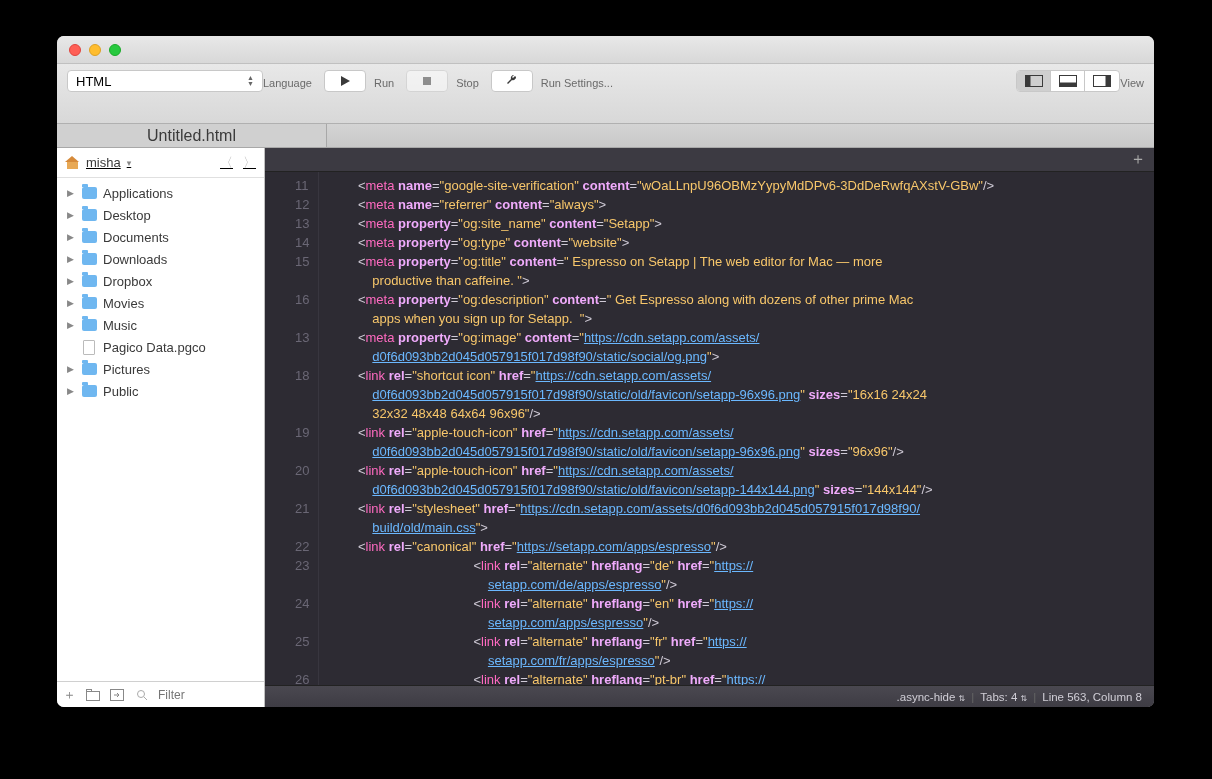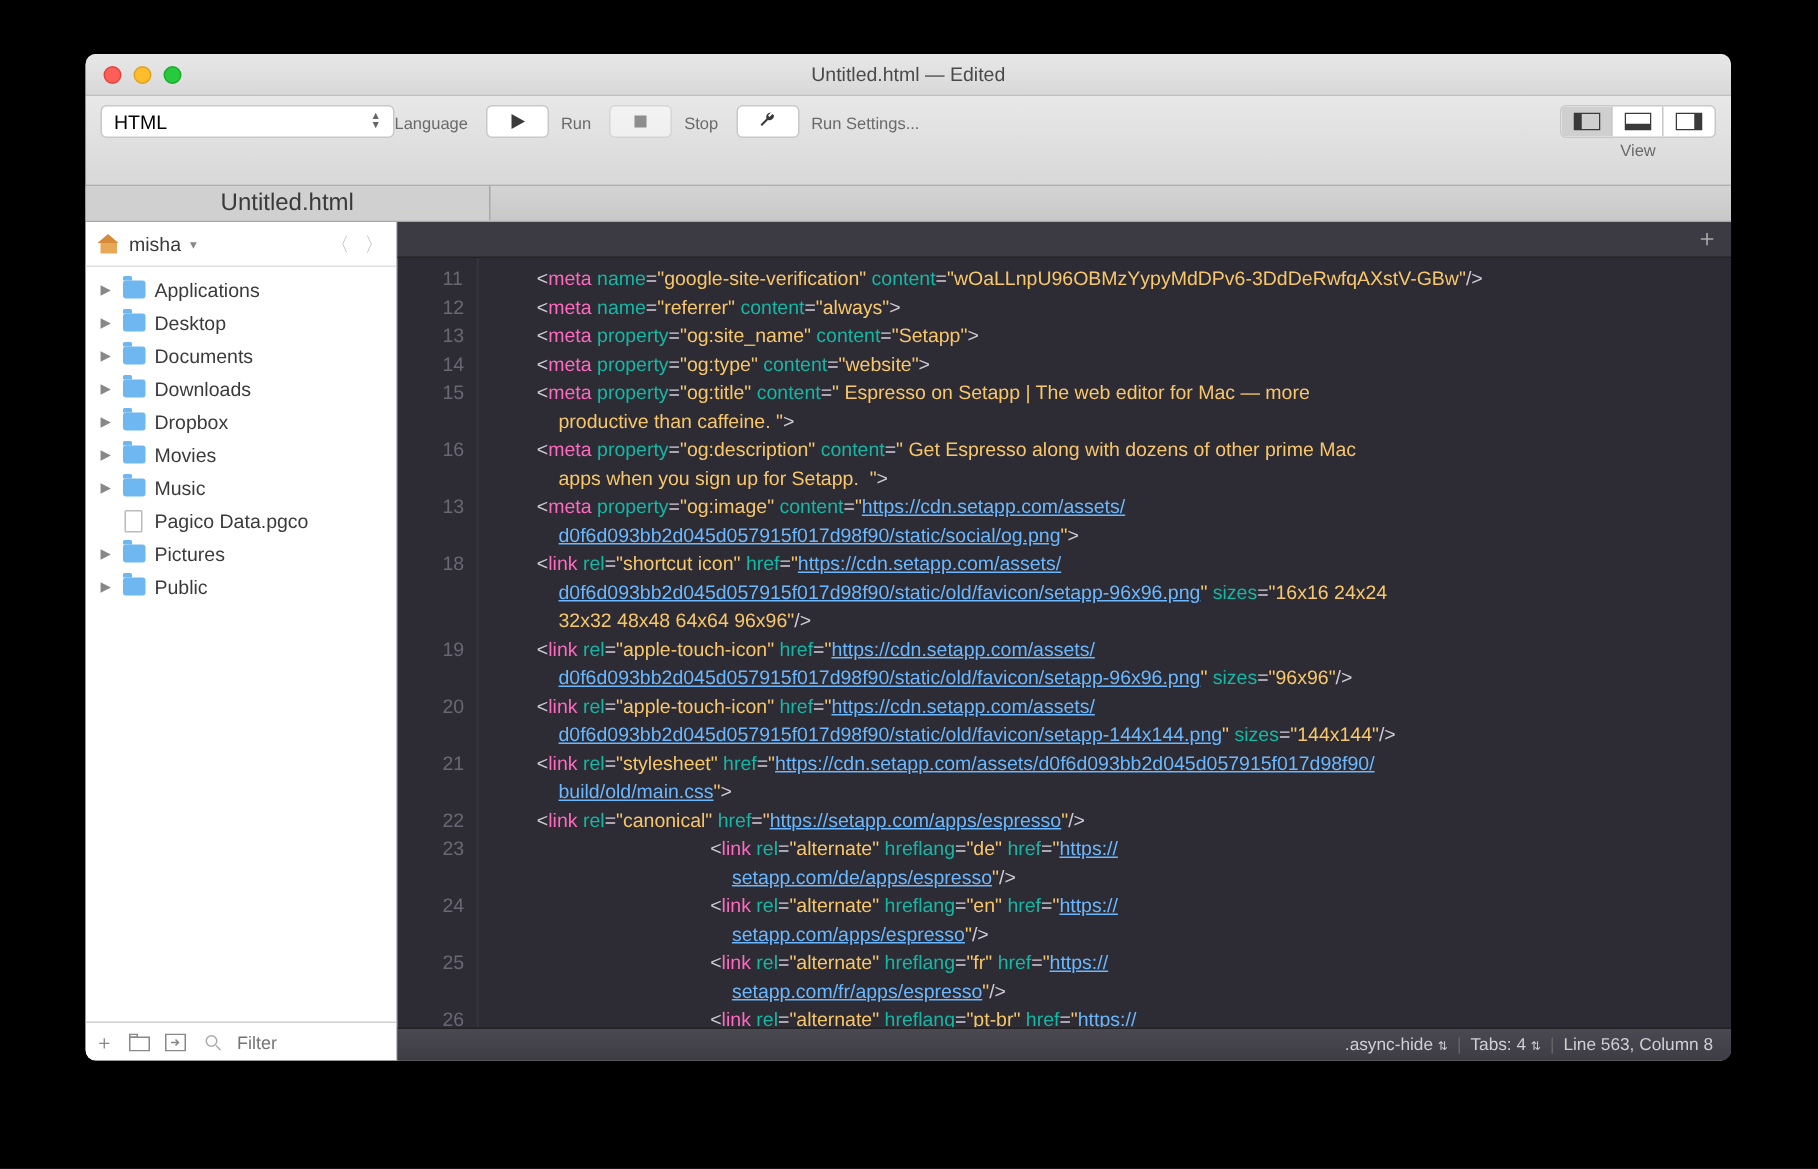--- a/index.html
+++ b/index.html
@@ -12,30 +12,30 @@
 .tl.yellow { background: #ffbd2e; border: 0.5px solid #dea123; }
 .tl.green { background: #27c93f; border: 0.5px solid #1aab29; }
 .title { position: absolute; left: 0; right: 0; text-align: center; font-size: 13px; color: #4a4a4a; pointer-events: none; }
 .toolbar { height: 60px; background: linear-gradient(#e8e8e8, #d8d8d8); display: flex; align-items: flex-start; padding: 6px 10px 0 10px; border-bottom: 1px solid #b0b0b0; position: relative; }
 .toolbar-group { display: flex; align-items: center; margin-right: 12px; }
 .select { width: 196px; height: 22px; background: #fff; border: 1px solid #c8c8c8; border-radius: 4px; font-size: 13px; padding: 0 8px; display: flex; align-items: center; justify-content: space-between; }
 .select-arrows { display: flex; flex-direction: column; font-size: 7px; line-height: 6px; color: #666; }
 .btn { height: 22px; min-width: 42px; background: #fff; border: 1px solid #c8c8c8; border-radius: 4px; display: flex; align-items: center; justify-content: center; margin-right: 8px; }
 .btn.disabled { opacity: 0.5; }
 .tb-label { font-size: 11px; color: #6a6a6a; margin-top: 3px; }
-.toolbar-right { position: absolute; right: 10px; top: 6px; display: flex; flex-direction: column; align-items: center; }
+.toolbar-right { position: absolute; right: 10px; top: 6px; display: flex; flex-direction: row; align-items: center; }
 .seg { display: flex; border: 1px solid #c8c8c8; border-radius: 4px; overflow: hidden; background: #fff; }
 .seg-btn { width: 34px; height: 20px; display: flex; align-items: center; justify-content: center; border-right: 1px solid #c8c8c8; }
 .seg-btn:last-child { border-right: none; }
 .seg-btn.active { background: #cfcfcf; }
 .tabbar { height: 24px; background: linear-gradient(#d4d4d4, #c8c8c8); display: flex; border-bottom: 1px solid #a8a8a8; }
 .tab { flex: 1; max-width: 270px; display: flex; align-items: center; justify-content: center; font-size: 16px; color: #3a3a3a; border-right: 1px solid #a8a8a8; background: #d0d0d0; }
 .content { flex: 1; display: flex; min-height: 0; }
 .sidebar { width: 208px; background: #fff; border-right: 1px solid #c0c0c0; display: flex; flex-direction: column; }
-.breadcrumb { height: 30px; display: flex; align-items: center; padding: 0 8px; border-bottom: 1px solid #e0e0e0; justify-content: space-between; }
+.breadcrumb { height: 30px; display: flex; align-items: center; padding: 0 8px; border-bottom: 1px solid #e0e0e0; justify-content: space-between; text-decoration: underline; }
 .bc-left { display: flex; align-items: center; gap: 6px; font-size: 13px; color: #3a3a3a; }
 .bc-nav { display: flex; gap: 10px; color: #bbb; font-size: 13px; }
 .filetree { flex: 1; overflow: auto; padding: 4px 0; }
 .ft-item { display: flex; align-items: center; height: 22px; padding-left: 10px; font-size: 13px; color: #3a3a3a; gap: 6px; }
 .ft-arrow { width: 8px; font-size: 9px; color: #888; }
 .ft-icon { width: 16px; height: 16px; display: flex; align-items: center; justify-content: center; }
 .folder-icon { width: 15px; height: 12px; background: #6fb7f0; border-radius: 2px; position: relative; }
 .folder-icon::before { content: ''; position: absolute; top: -3px; left: 0; width: 6px; height: 3px; background: #6fb7f0; border-radius: 1px 1px 0 0; }
 .file-icon { width: 12px; height: 15px; background: #fff; border: 1px solid #bbb; border-radius: 1px; }
 .sidebar-footer { height: 26px; border-top: 1px solid #d0d0d0; display: flex; align-items: center; padding: 0 6px; gap: 10px; }
@@ -43,21 +43,21 @@
 .filter-input { flex: 1; border: none; font-size: 12px; color: #999; background: transparent; outline: none; }
 .editor { flex: 1; display: flex; flex-direction: column; background: #2d2b33; min-width: 0; }
 .editor-tabbar { height: 24px; background: #3c3a42; display: flex; align-items: center; position: relative; border-bottom: 1px solid #222; }
 .editor-tabbar .plus { position: absolute; right: 8px; color: #aaa; font-size: 16px; }
 .code-area { flex: 1; display: flex; overflow: hidden; font-family: Menlo, Monaco, Consolas, monospace; font-size: 13px; line-height: 19px; }
 .gutter { width: 54px; background: #2d2b33; color: #6a6775; text-align: right; padding: 4px 10px 4px 0; border-right: 1px solid #38363f; user-select: none; }
 .gutter div { height: 19px; padding-left: 30px; }
 .code { flex: 1; padding: 4px 0 4px 10px; color: #cfcad6; overflow: hidden; white-space: pre; }
 .code-line { height: 19px; }
 .t-tag { color: #ff6ac1; }
-.t-attr { color: #14b8a6; }
+.t-attr { color: #f0abfc; font-weight: bold; }
 .t-eq { color: #cfcad6; }
 .t-str { color: #f8c76b; }
 .t-url { color: #6bb8ff; text-decoration: underline; }
 .t-punc { color: #cfcad6; }
 .statusbar { height: 22px; background: linear-gradient(#4a4850, #3e3c44); color: #d0ced6; font-size: 11.5px; display: flex; align-items: center; justify-content: flex-end; padding: 0 12px; gap: 6px; border-top: 1px solid #222; }
 .sb-sep { color: #666; }
 .home-icon { width: 15px; height: 13px; position: relative; }
 .home-icon::before { content: ''; position: absolute; left: 2px; bottom: 0; width: 11px; height: 8px; background: #e8a956; }
 .home-icon::after { content: ''; position: absolute; left: 0; top: 0; border-left: 7.5px solid transparent; border-right: 7.5px solid transparent; border-bottom: 6px solid #d68a3a; }
 svg { display: block; }
@@ -65,21 +65,20 @@
 </head>
 <body>
 
 <div class="window">
   <div class="titlebar">
     <div class="traffic">
       <div class="tl red"></div>
       <div class="tl yellow"></div>
       <div class="tl green"></div>
     </div>
-    <div class="title">Untitled.html — Edited</div>
   </div>
 
   <div class="toolbar">
     <div class="toolbar-group">
       <div class="select">
         <span>HTML</span>
         <span class="select-arrows">
             <span>▲</span>
             <span>▼</span>
           </span>

